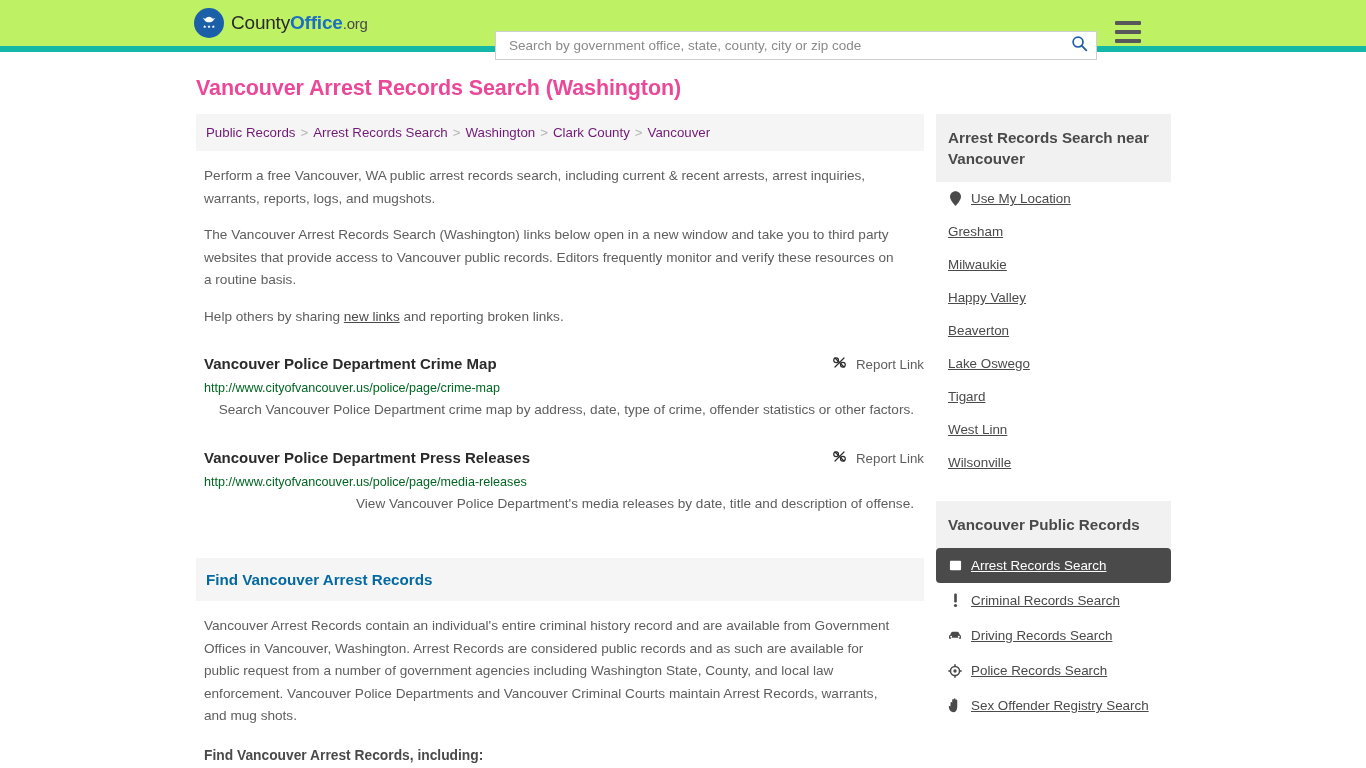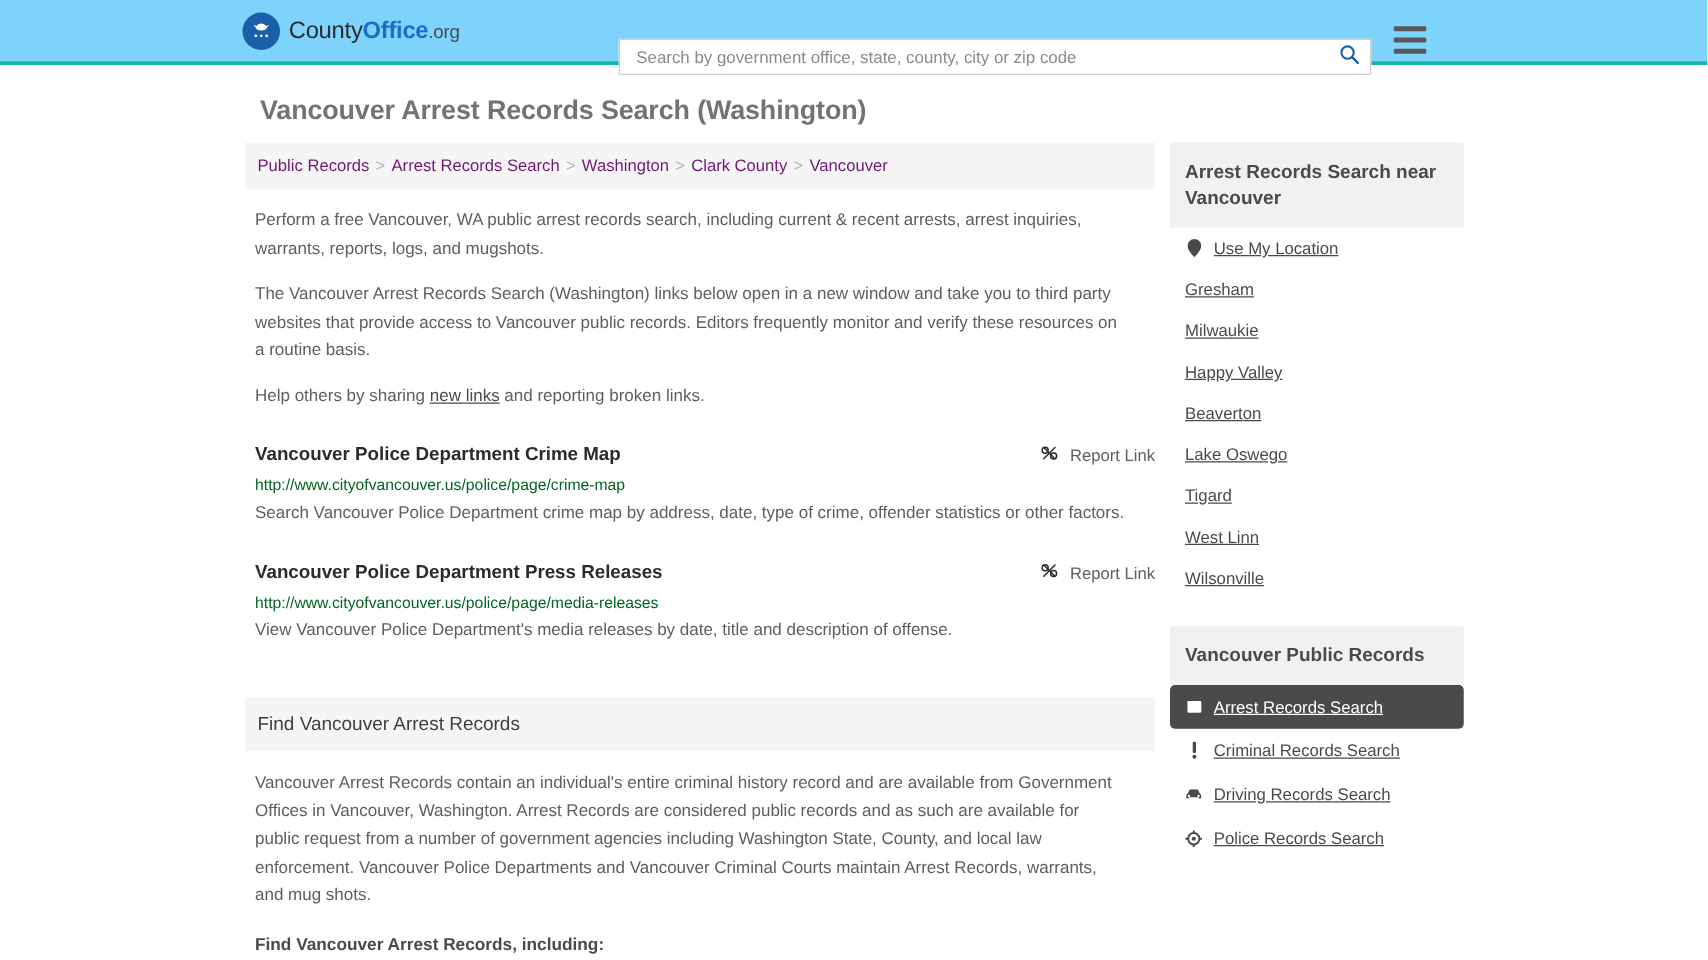--- a/index.html
+++ b/index.html
@@ -8,22 +8,22 @@
     width: 1366px; height: 768px;
     overflow: hidden;
     background: #ffffff;
     font-family: "Liberation Sans", sans-serif;
     color: #4a4a4a;
   }
 
   
   .site-header {
     height: 52px;
-    background: #7dd3fc;
-    border-bottom: 3px solid #14b8a6;
+    background: #bef264;
+    border-bottom: 6px solid #14b8a6;
     display: flex;
     align-items: center;
     position: relative;
   }
   .logo-wrap {
     display: flex;
     align-items: center;
     margin-left: 194px;
     gap: 7px;
     cursor: pointer;
@@ -102,22 +102,22 @@
   }
 
   
   .page {
     width: 1366px;
     padding: 0 194px 0 196px;
   }
   .page-title {
     font-size: 21.5px;
     font-weight: 700;
-    color: #737373;
-    margin: 24px 0 13px 12px;
+    color: #ec4899;
+    margin: 24px 0 13px 0;
     letter-spacing: -0.1px;
   }
   .content-row {
     display: flex;
     align-items: flex-start;
     gap: 12px;
   }
   .main-col { width: 728px; flex-shrink: 0; }
   .side-col { width: 235px; flex-shrink: 0; }
 
@@ -184,29 +184,30 @@
     margin-top: 6px;
     line-height: 16px;
     cursor: pointer;
   }
   .entry-desc {
     font-size: 13.6px;
     line-height: 24px;
     color: #5e5e5e;
     margin-top: 2px;
     max-width: 710px;
+    text-align: right;
   }
 
   
   .section-head {
     background: #f5f5f5;
     padding: 13px 10px;
     font-size: 15.2px;
-    font-weight: 400;
-    color: #404040;
+    font-weight: 700;
+    color: #0369a1;
     margin-top: 42px;
   }
   .sub-head {
     font-size: 13.8px;
     font-weight: 700;
     color: #4a4a4a;
     margin: 20px 0 0 8px;
   }
 
   
@@ -428,17 +429,25 @@
                 <circle cx="8" cy="8" r="1.9" fill="#4a4a4a"></circle>
                 <line x1="8" y1="0.4" x2="8" y2="3" stroke="#4a4a4a" stroke-width="1.8"></line>
                 <line x1="8" y1="13" x2="8" y2="15.6" stroke="#4a4a4a" stroke-width="1.8"></line>
                 <line x1="0.4" y1="8" x2="3" y2="8" stroke="#4a4a4a" stroke-width="1.8"></line>
                 <line x1="13" y1="8" x2="15.6" y2="8" stroke="#4a4a4a" stroke-width="1.8"></line>
               </svg>
             </span>
             <a>Police Records Search</a>
           </li>
 
+          <li class="side-item">
+            <span class="ico">
+              <svg width="14" height="15" viewBox="0 0 14 16" aria-hidden="true">
+                <path d="M2.2 8.3V5.2c0-.6.4-1 .9-1s.9.4.9 1v2.1V2.1c0-.6.4-1 .9-1s.9.4.9 1v5.1V1.3c0-.6.4-1 .9-1s.9.4.9 1v5.9V2.6c0-.6.4-1 .9-1s.9.4.9 1v6.6c0 3.6-1.6 5.9-4.3 5.9-2.3 0-3.3-1.3-4.2-3.3L.4 9.9c-.3-.6 0-1.2.6-1.4.5-.2 1 0 1.2.5l0 -.7z" fill="#4a4a4a"></path>
+              </svg>
+            </span>
+            <a>Sex Offender Registry Search</a>
+          </li>
         </ul>
       </div>
     </div>
   </div>
 </div>
 
 </body></html>

